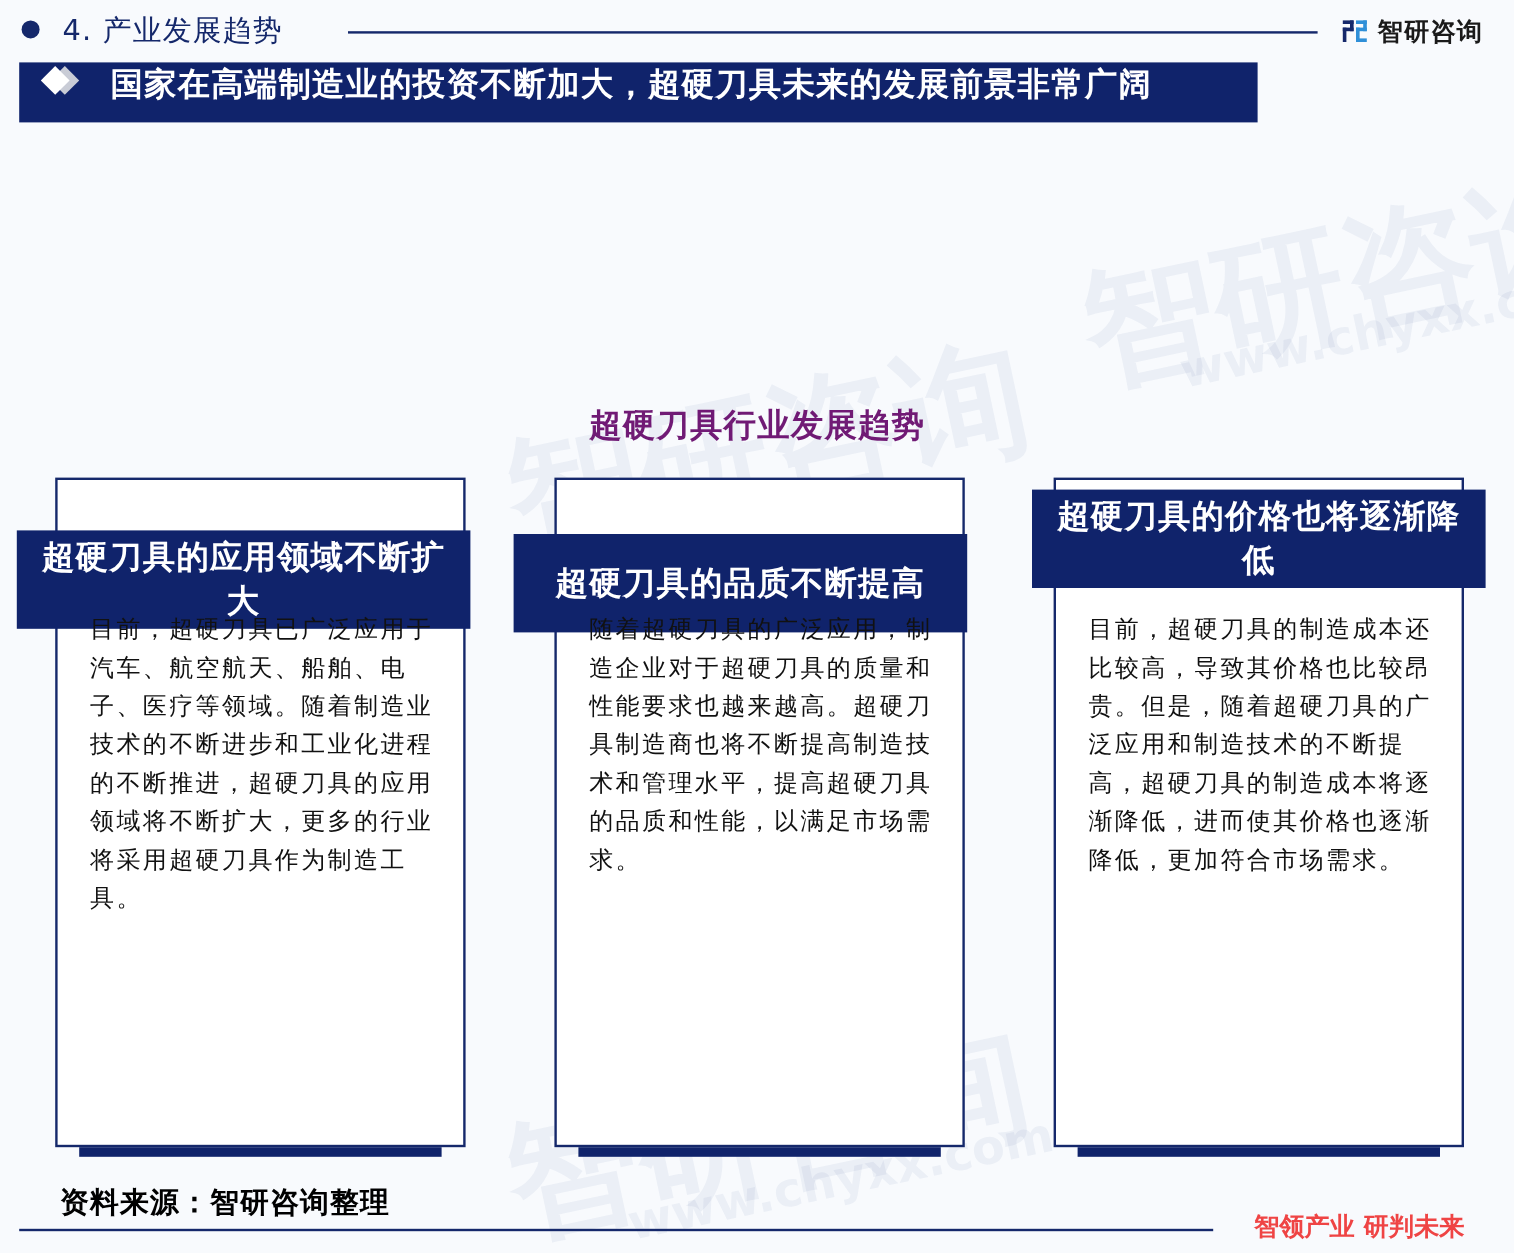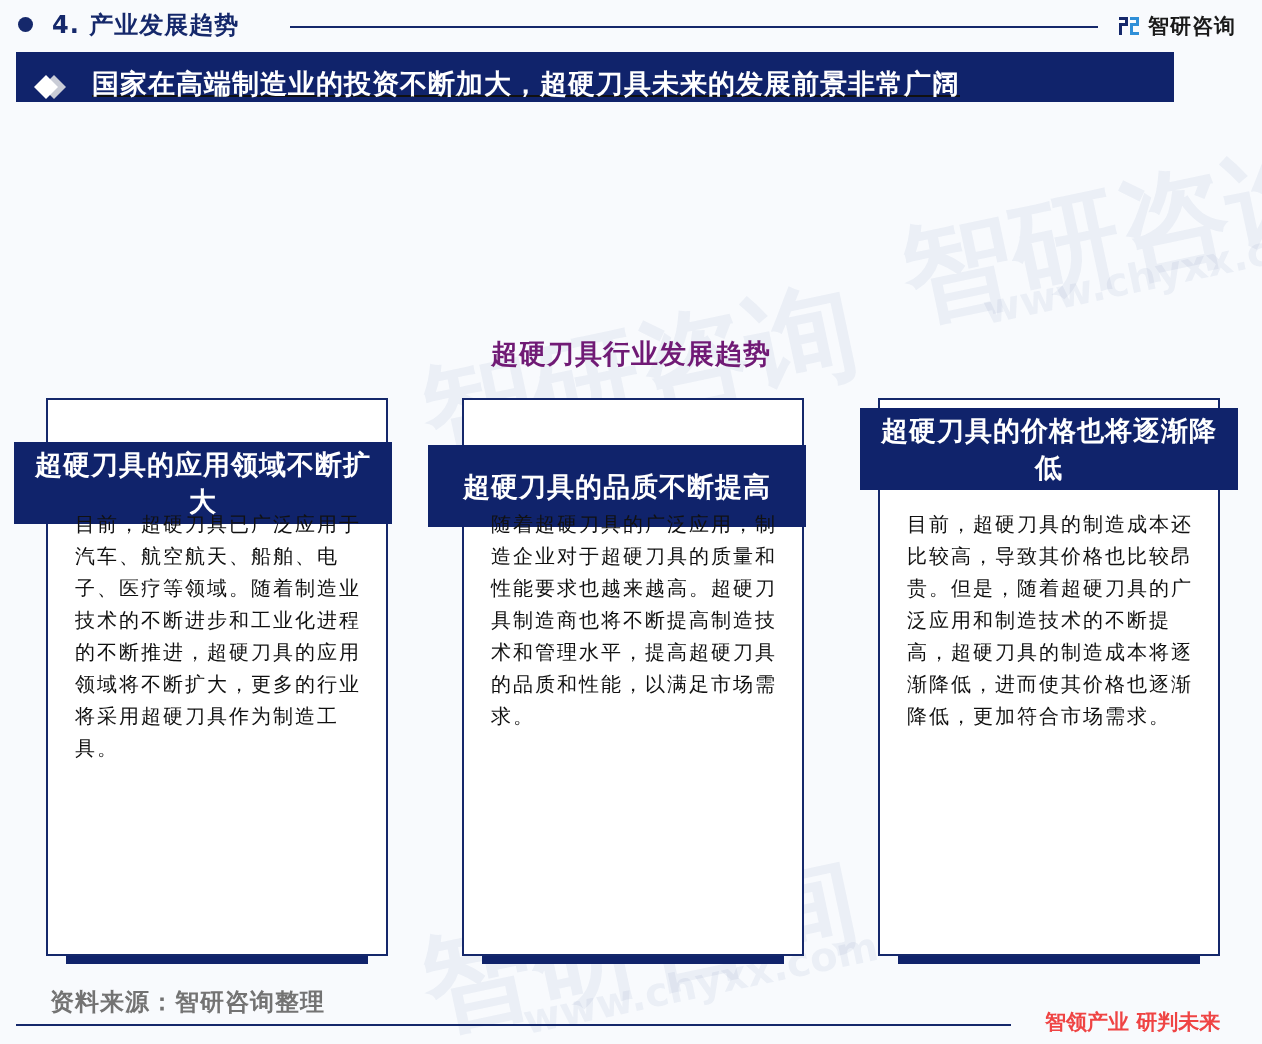--- a/index.html
+++ b/index.html
@@ -3,42 +3,42 @@
 <meta charset="utf-8">
 <style>
   * { box-sizing: border-box; margin: 0; padding: 0; }
   html, body { width: 1262px; height: 1044px; background: #f8fafd; overflow: hidden; }
   body { position: relative; font-family: "DejaVu Sans", "Liberation Sans", sans-serif; color: #111; }
 
   .watermark { position: absolute; color: rgba(40,70,140,0.06); font-weight: bold; pointer-events: none; white-space: nowrap; }
 
   .top-bar { position: absolute; left: 0; top: 0; width: 1262px; height: 48px; }
   .section-dot { position: absolute; left: 18px; top: 17px; width: 15px; height: 15px; border-radius: 50%; background: #15286b; }
-  .section-title { position: absolute; left: 52px; top: 9px; font-size: 24px; font-weight: bold; color: #15286b; letter-spacing: 1px; }
+  .section-title { position: absolute; left: 52px; top: 9px; font-size: 24px; font-weight: normal; color: #15286b; letter-spacing: 1px; }
   .top-rule { position: absolute; left: 290px; top: 26px; width: 808px; height: 2px; background: #15286b; }
   .brand { position: absolute; left: 1118px; top: 12px; display: flex; align-items: center; }
   .brand-logo { width: 22px; height: 22px; margin-right: 8px; }
   .brand-name { font-size: 21px; font-weight: bold; color: #1a1a1a; letter-spacing: 1px; }
 
-  .banner { position: absolute; left: 16px; top: 52px; width: 1158px; height: 50px; background: #10236b; display: flex; align-items: flex-end; text-decoration: underline; }
+  .banner { position: absolute; left: 16px; top: 52px; width: 1032px; height: 50px; background: #10236b; display: flex; align-items: flex-start; }
   .banner-icon { width: 46px; height: 30px; margin-left: 18px; margin-right: 12px; }
   .banner-text { font-size: 27px; font-weight: bold; color: #ffffff; letter-spacing: 1px; }
 
   .intro { position: absolute; left: 48px; top: 116px; width: 1190px; font-size: 24px; line-height: 36px; color: #111; }
   .intro p { margin-bottom: 6px; letter-spacing: 0.3px; }
 
   .trends-title { position: absolute; left: 0; top: 336px; width: 1262px; text-align: center; font-size: 27px; font-weight: bold; color: #701a75; letter-spacing: 1px; }
 
   .card { position: absolute; top: 398px; width: 342px; height: 558px; border: 2px solid #15286b; background: #ffffff; }
   .card-bottom-bar { position: absolute; top: 956px; height: 8px; background: #10236b; }
   .card-header { position: absolute; top: 408px; width: 378px; height: 82px; background: #10236b; display: flex; align-items: center; justify-content: center; text-align: center; padding: 0 20px; }
   .card-header span { font-size: 27px; font-weight: bold; color: #ffffff; line-height: 37px; letter-spacing: 1px; }
   .card-body { position: absolute; top: 508px; width: 300px; font-size: 20px; line-height: 32px; color: #111; letter-spacing: 2px; }
 
-  .footer-source { position: absolute; left: 50px; top: 986px; font-size: 24px; font-weight: bold; color: #737373; letter-spacing: 1px; }
+  .footer-source { position: absolute; left: 50px; top: 986px; font-size: 24px; font-weight: bold; color: #000000; letter-spacing: 1px; }
   .footer-rule { position: absolute; left: 16px; top: 1024px; width: 995px; height: 2px; background: #15286b; }
   .footer-slogan { position: absolute; left: 1045px; top: 1008px; font-size: 21px; font-weight: bold; color: #ef4444; }
 </style>
 </head>
 <body>
 
 <div class="watermark" style="left:420px; top:300px; font-size:110px; transform:rotate(-12deg);">智研咨询</div>
 <div class="watermark" style="left:900px; top:160px; font-size:110px; transform:rotate(-12deg);">智研咨询</div>
 <div class="watermark" style="left:420px; top:870px; font-size:110px; transform:rotate(-12deg);">智研咨询</div>
 <div class="watermark" style="left:520px; top:960px; font-size:40px; transform:rotate(-12deg);">www.chyxx.com</div>

